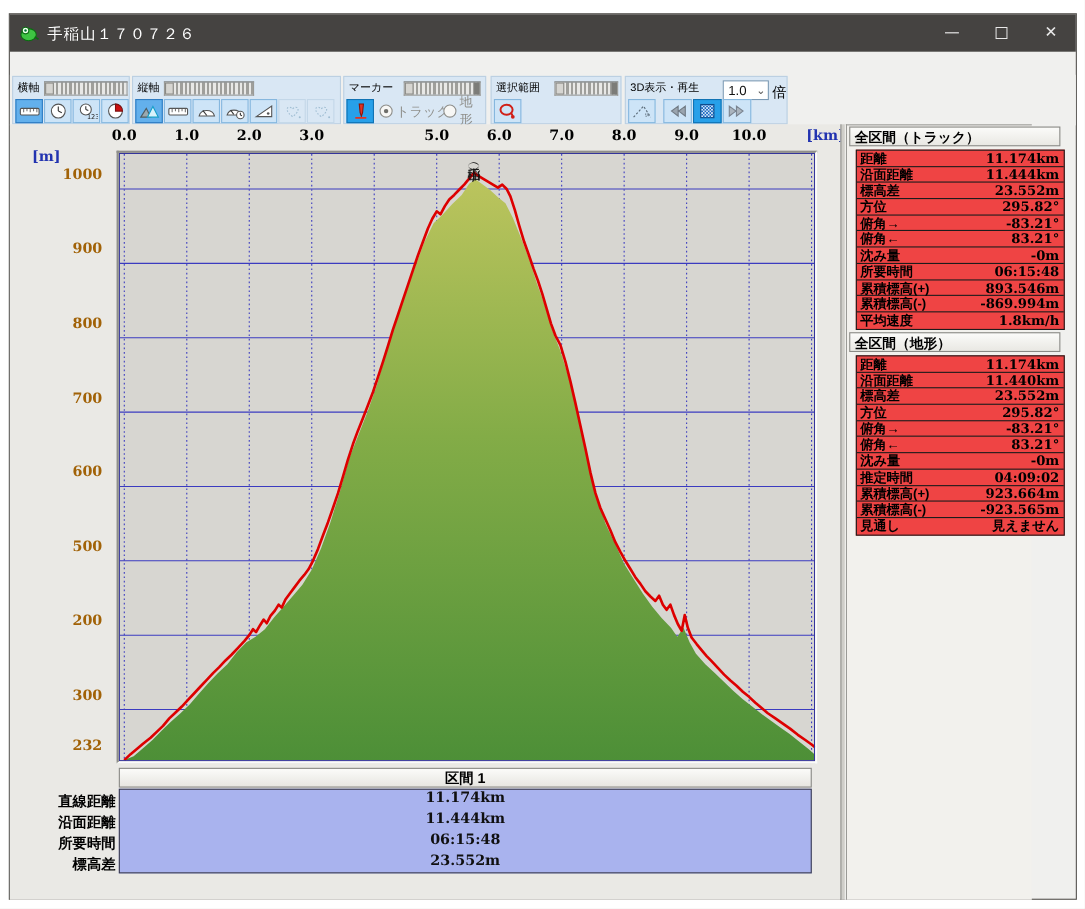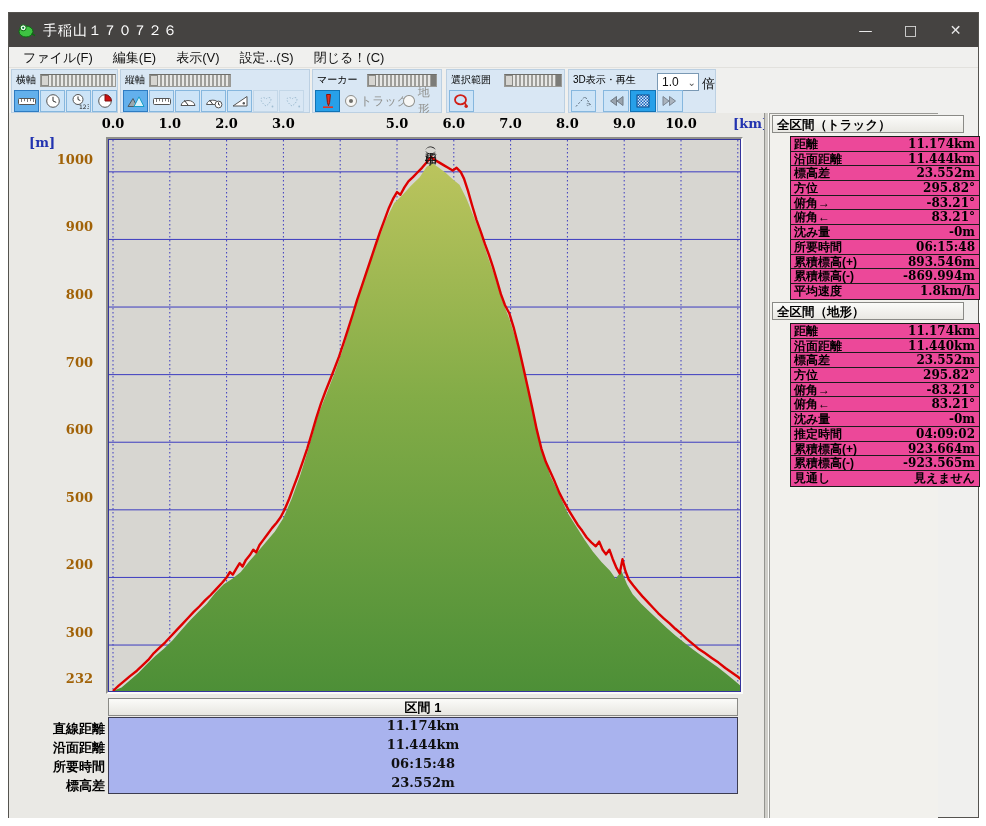--- a/index.html
+++ b/index.html
@@ -69,21 +69,21 @@
 
   
   .divider { position:absolute; left:755px; top:100px; width:5px; height:705px;
              background:#cfcec9; border-left:1px solid #94948f; border-right:1px solid #fdfdfb; }
 
   
   .rightpanel { position:absolute; left:760px; top:100px; width:169px; height:705px; background:#f2f1ed;
                 border-left:1px solid #9a9a96; border-top:1px solid #9a9a96; }
   .stathead { position:absolute; left:2px; width:192px; height:18px; background:linear-gradient(#fbfbf9,#e9e8e3);
               border:1px solid #8a8a86; font-weight:bold; font-size:12.5px; color:#000; padding:1px 0 0 4px; }
-  .stattable { position:absolute; left:20px; width:190px; border:1px solid #1c1c1c; background:#ec4899; }
+  .stattable { position:absolute; left:8px; width:190px; border:1px solid #1c1c1c; background:#ef4444; }
   .statrow { height:14.7px; border-bottom:1px solid #1c1c1c; position:relative; }
   .statrow:last-child { border-bottom:none; }
   .statrow .sl { position:absolute; left:3px; top:0; font-weight:bold; font-size:12px; line-height:14px; color:#000; }
   .statrow .sv { position:absolute; right:4px; top:0; font:bold 12px "DejaVu Serif","Liberation Serif",serif; line-height:14px; color:#000; }
 
   svg text { font-family:"DejaVu Sans",sans-serif; }
 </style>
 </head>
 <body>
 
@@ -98,23 +98,20 @@
         <circle cx="5.2" cy="6.8" r="1.1" fill="#073"></circle>
         <path d="M13.5 12.5 l3.5 2.2" stroke="#0a6a10" stroke-width="1.4" fill="none"></path>
       </svg>
     </span>
     <span class="title">手稲山１７０７２６</span>
     <span class="tb-btn" id="btn-min">—</span>
     <span class="tb-btn" id="btn-max">□</span>
     <span class="tb-btn" id="btn-close">✕</span>
   </div>
 
-  <div class="menubar">
-    
-  <span class="menu-item">ファイル(F)</span><span class="menu-item">編集(E)</span><span class="menu-item">表示(V)</span><span class="menu-item">設定...(S)</span><span class="menu-item">閉じる！(C)</span></div>
 
   <div class="toolbarbar">
 
     <div class="tgroup" style="left:2px;width:107px;">
       <span class="tlabel">横軸</span>
       <div class="slider" style="left:28px;width:76px;">
             <span class="thumb"></span>
           </div>
       <div class="tbtn sel" style="left:2px;">
         <svg viewBox="0 0 20 16" width="20" height="16">

